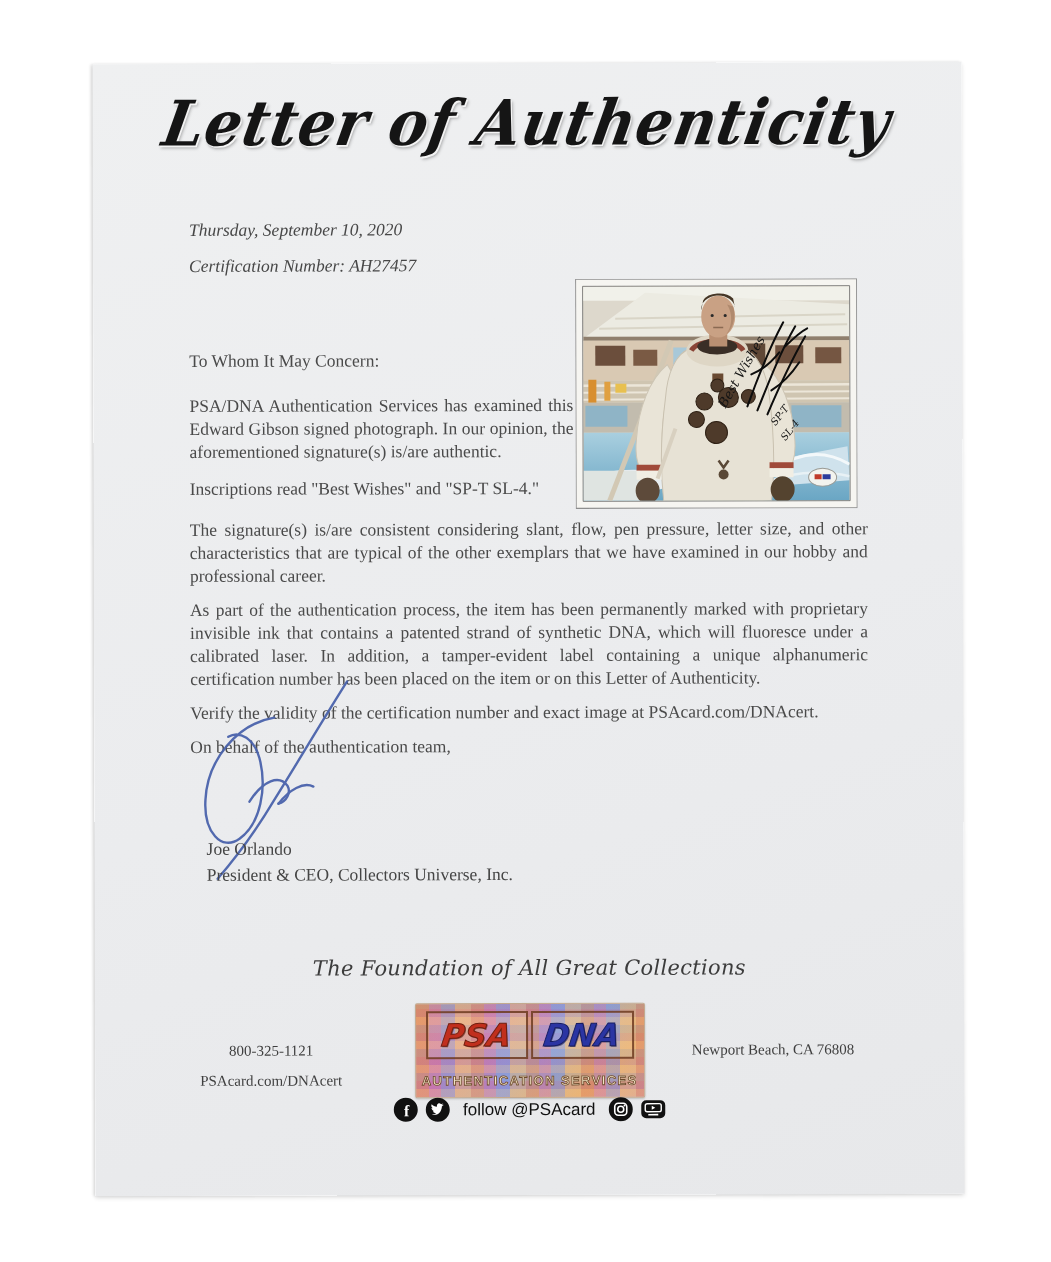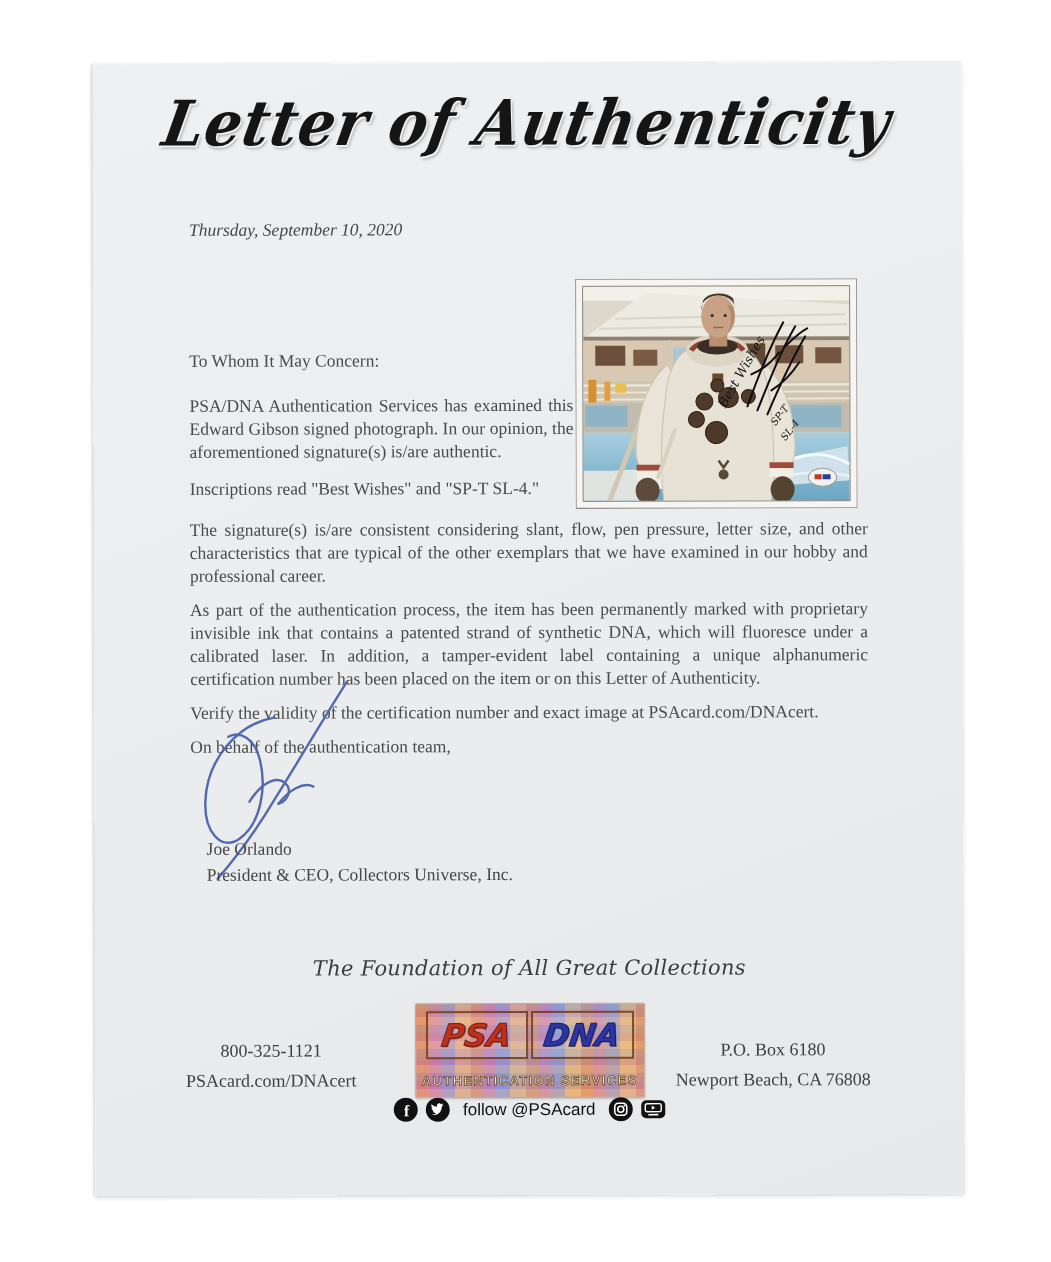--- a/index.html
+++ b/index.html
@@ -62,21 +62,21 @@
   }
   .word-psa{color:#c12f1d;-webkit-text-stroke:1px #6e1d0e;text-shadow:1px 1px 0 rgba(80,20,8,0.55);}
   .word-dna{color:#2b35a3;-webkit-text-stroke:1px #161d62;text-shadow:1px 1px 0 rgba(14,18,70,0.55);}
   .sticker-sub{
     text-align:center;margin-top:14px;
     font-family:"Liberation Sans",sans-serif;font-weight:800;font-size:13px;letter-spacing:1.4px;
     color:#f2e4c4;-webkit-text-stroke:0.8px #6d4a2c;
   }
   .footer-left,.footer-right{
     position:absolute;top:972px;width:240px;text-align:center;
-    font-size:18px;line-height:30px;color:#3f3f3f;
+    font-size:15px;line-height:30px;color:#3f3f3f;
   }
   .footer-left{left:56px;}
   .footer-right{left:558px;}
   .social-row{
     position:absolute;top:1034px;left:0;width:100%;
     display:flex;justify-content:center;align-items:center;gap:7px;
   }
   .social-row .follow{
     font-family:"Liberation Sans",sans-serif;font-weight:400;font-size:17px;color:#101010;
     margin:0 6px;
@@ -85,20 +85,21 @@
 </style>
 </head>
 <body>
 
 <div class="paper">
 
   <div class="title"><span>Letter of Authenticity</span></div>
 
   <div class="dates">
     <div>Thursday, September 10, 2020</div>
+    <div>Certification Number: AH27457</div>
   </div>
 
   <div class="photo-wrap">
     <svg width="282" height="230" viewBox="0 0 282 230" xmlns="http://www.w3.org/2000/svg">
       <defs>
         <linearGradient id="pool" x1="0" y1="0" x2="0" y2="1">
           <stop offset="0" stop-color="#a9cfdf"></stop>
             <stop offset="1" stop-color="#6aa6c4"></stop>
         </linearGradient>
         <clipPath id="ph">
@@ -236,21 +237,20 @@
     </div>
     <div class="sticker-sub">AUTHENTICATION SERVICES</div>
   </div>
 
   <div class="footer-left">
     <div>800-325-1121</div>
     <div>PSAcard.com/DNAcert</div>
   </div>
 
   <div class="footer-right">
-    <div>P.O. Box 6180</div>
     <div>Newport Beach, CA 76808</div>
   </div>
 
   <div class="social-row">
     <span>
       <svg width="25" height="25" viewBox="0 0 25 25">
           <circle cx="12.5" cy="12.5" r="12" fill="#111"></circle>
           <text x="13.5" y="19" text-anchor="middle" font-family="Liberation Serif, serif" font-weight="bold" font-size="16" fill="#fff">f</text>
         </svg>
     </span>

